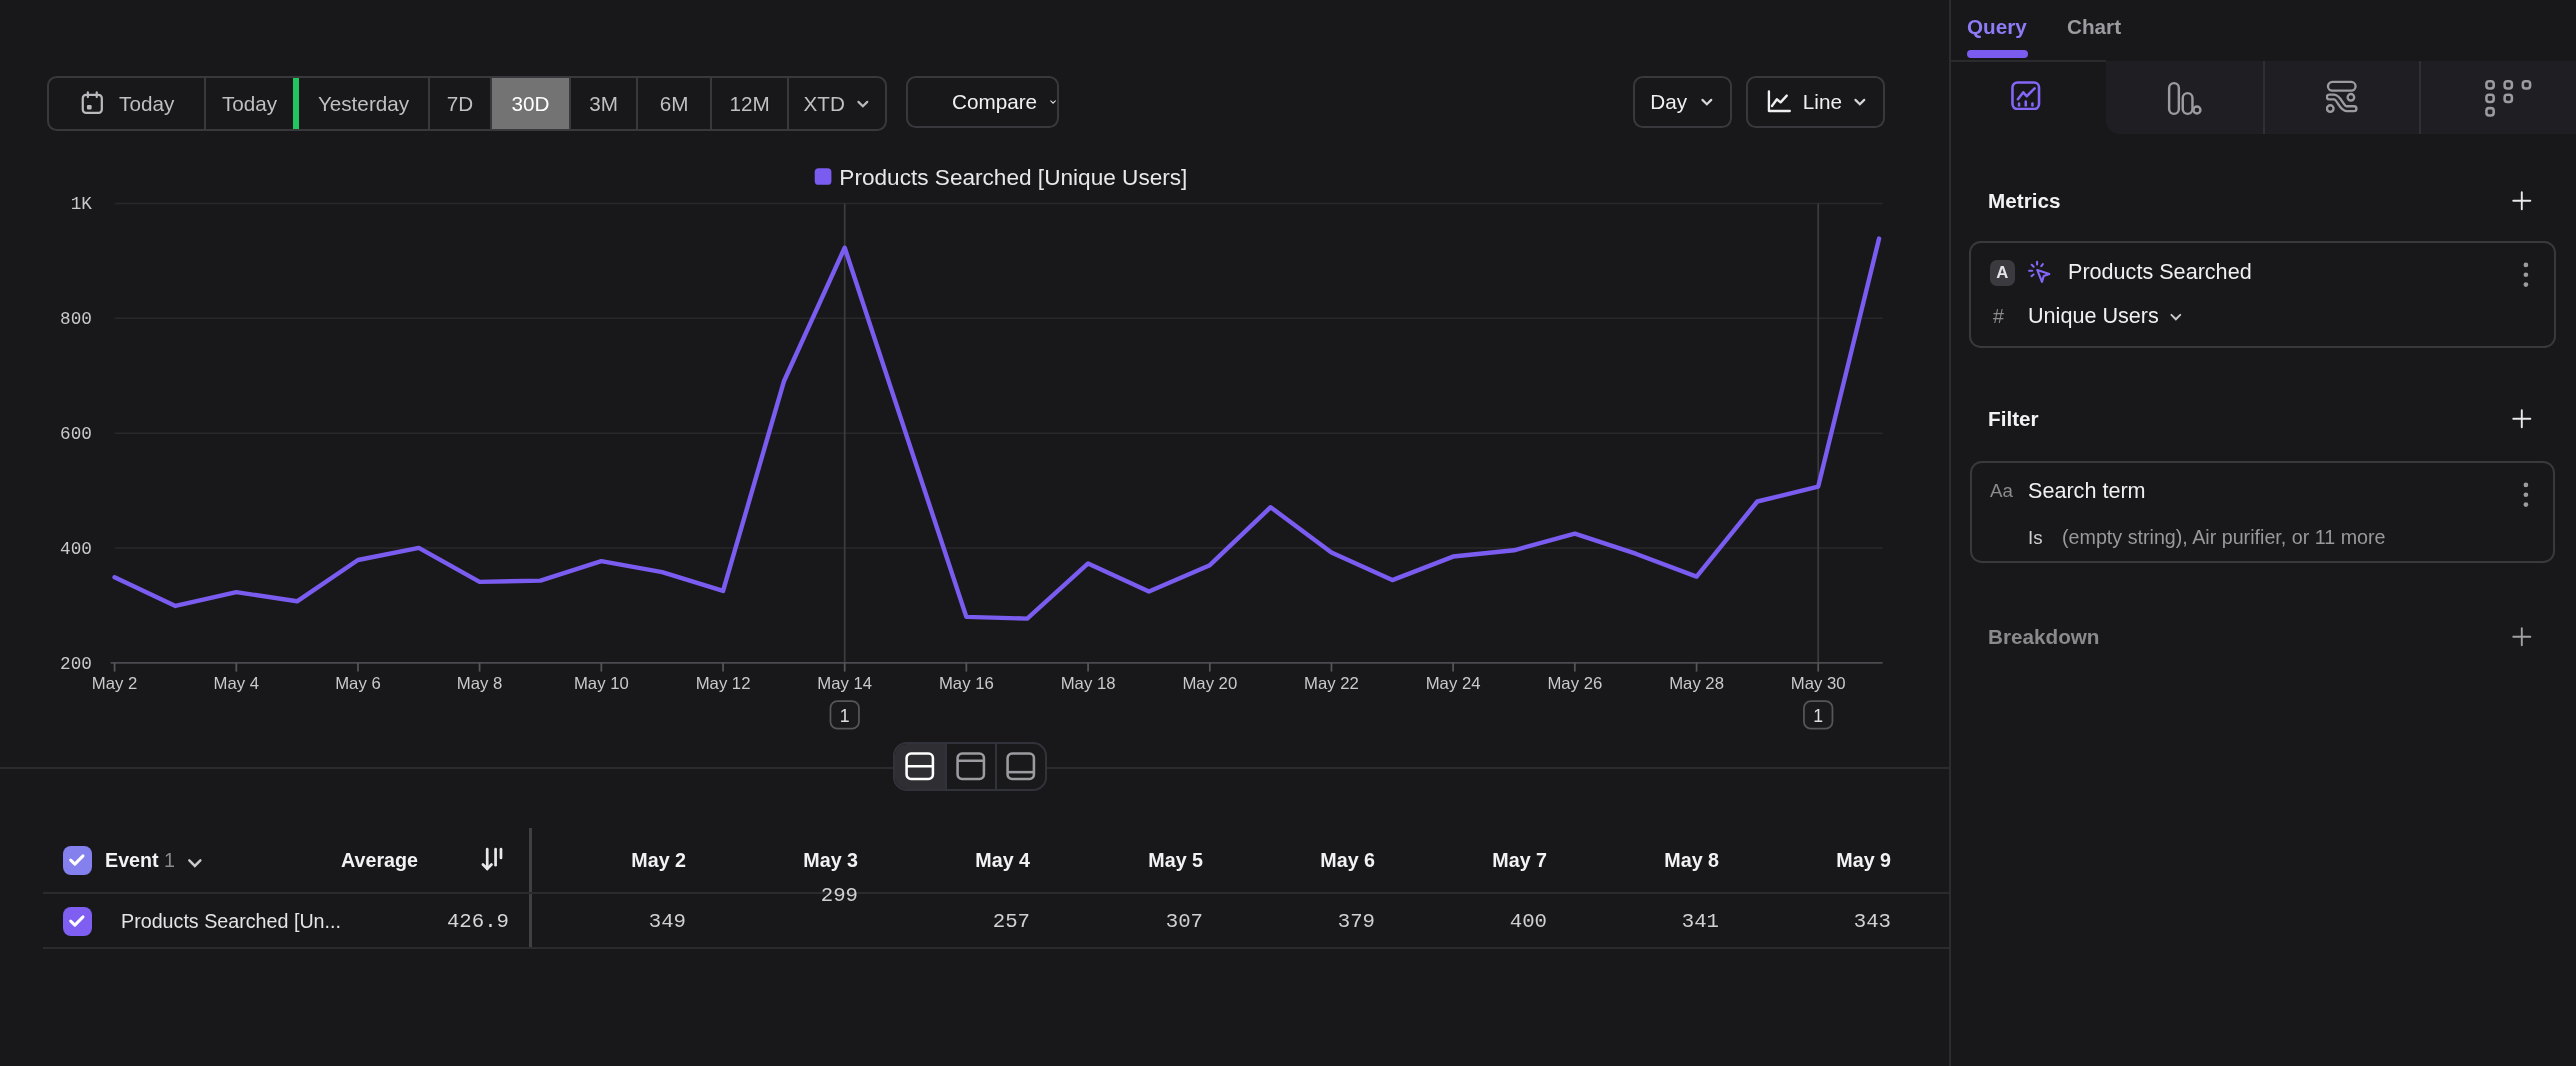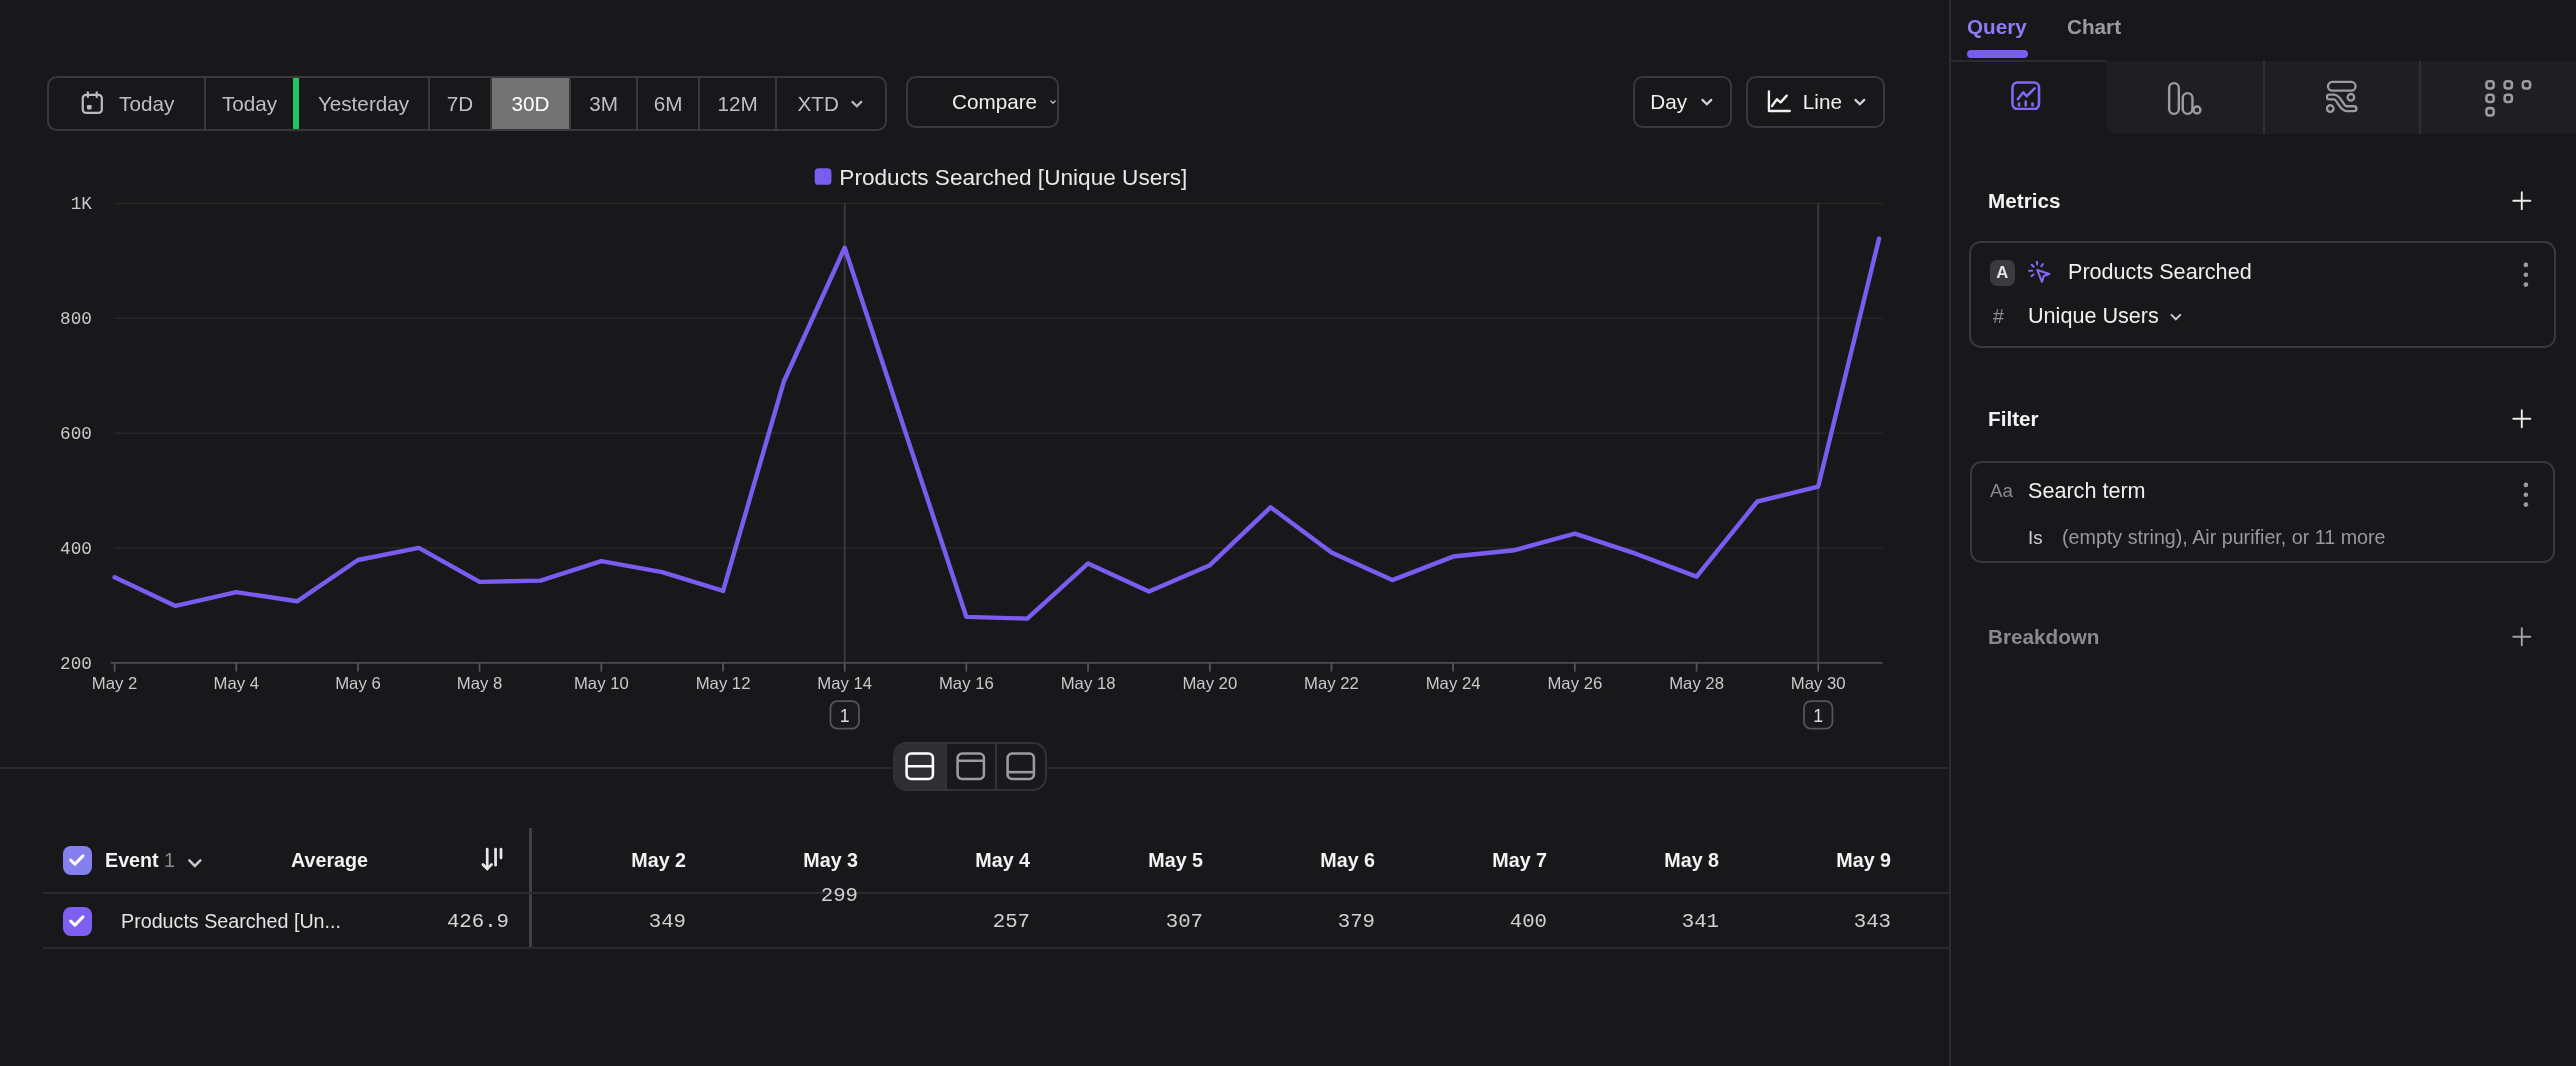--- a/index.html
+++ b/index.html
@@ -25,21 +25,21 @@
       <line x1="16" y1="2.2" x2="16" y2="6.4"></line>
       <rect x="7.2" y="13.6" width="4.2" height="4" rx="1" fill="#b9b9be" stroke="none"></rect>
     </svg>
     <span>Today</span>
   </div>
   <div style="width:93px; display:flex; align-items:center; justify-content:center; border-right:6px solid #22c55e;">Today</div>
   <div style="width:131px; display:flex; align-items:center; justify-content:center; border-right:2px solid #38383d;">Yesterday</div>
   <div style="width:62px; display:flex; align-items:center; justify-content:center; border-right:2px solid #38383d;">7D</div>
   <div style="width:77px; display:flex; align-items:center; justify-content:center; background:#737373; color:#ffffff; font-weight:normal;">30D</div>
   <div style="width:67px; display:flex; align-items:center; justify-content:center; border-left:2px solid #38383d;">3M</div>
-  <div style="width:62px; display:flex; align-items:center; justify-content:center; border-left:2px solid #38383d;">6M</div>
+  <div style="width:74px; display:flex; align-items:center; justify-content:center; border-left:2px solid #38383d;">6M</div>
   <div style="width:77px; display:flex; align-items:center; justify-content:center; border-left:2px solid #38383d;">12M</div>
   <div style="flex:1; display:flex; align-items:center; justify-content:center; gap:9.8px; border-left:2px solid #38383d;">XTD
     <svg class="caret" viewBox="0 0 16 16" fill="none" stroke="#b9b9be" stroke-width="2.2" stroke-linecap="round">
         <path d="M3.5 6 L8 10.5 L12.5 6"></path>
       </svg>
   </div>
 </div>
 
 <div class="btn" style="left:906px; top:76px; width:153px; height:52px;padding-left:44px;">
   <span>Compare</span>
@@ -166,21 +166,21 @@
 <div class="abs" style="left:63px; top:846px; width:28.5px; height:28.5px; background:#8481ee; border-radius:7.9px; display:flex; align-items:center; justify-content:center;">
   <svg width="19.7" height="19.7" viewBox="0 0 16 16" fill="none" stroke="#fff" stroke-width="2.4" stroke-linecap="round" stroke-linejoin="round">
       <path d="M3 8.2 L6.4 11.5 L13 4.8"></path>
     </svg>
 </div>
 <div class="abs" style="left:105px; top:849px; font-size:19.7px; font-weight:bold; color:#f2f2f4;">Event <span style="color:#8a8a8e; font-weight:normal;">1</span></div>
 <svg class="abs" style="left:185px; top:853px;" width="19.7" height="19.7" viewBox="0 0 16 16" fill="none" stroke="#c9c9cc" stroke-width="2" stroke-linecap="round">
     <path d="M3.5 6 L8 10.5 L12.5 6"></path>
   </svg>
 
-<div class="abs" style="left:291px; top:849px; width:177px; text-align:left; font-size:19.7px; font-weight:bold;">Average</div>
+<div class="abs" style="left:291px; top:849px; width:177px; text-align:center; font-size:19.7px; font-weight:bold;">Average</div>
 <svg class="abs" style="left:478px; top:844px;" width="29.5" height="29.5" viewBox="0 0 24 24" fill="none" stroke="#e8e8ea" stroke-width="2.2" stroke-linecap="round">
   <path d="M7.5 4.2 V20.2"></path>
     <path d="M4 16.7 L7.5 20.2 L11 16.7"></path>
   <line x1="14.3" y1="4.2" x2="14.3" y2="17.3"></line>
   <line x1="18.7" y1="4.2" x2="18.7" y2="11.3"></line>
 </svg>
 
 <div class="abs" style="left:489px; top:849px; width:197px; text-align:right; font-size:19.7px; font-weight:bold; color:#f2f2f4;">May 2</div>
 <div class="abs" style="left:661px; top:849px; width:197px; text-align:right; font-size:19.7px; font-weight:bold; color:#f2f2f4;">May 3</div>
 <div class="abs" style="left:833px; top:849px; width:197px; text-align:right; font-size:19.7px; font-weight:bold; color:#f2f2f4;">May 4</div>

